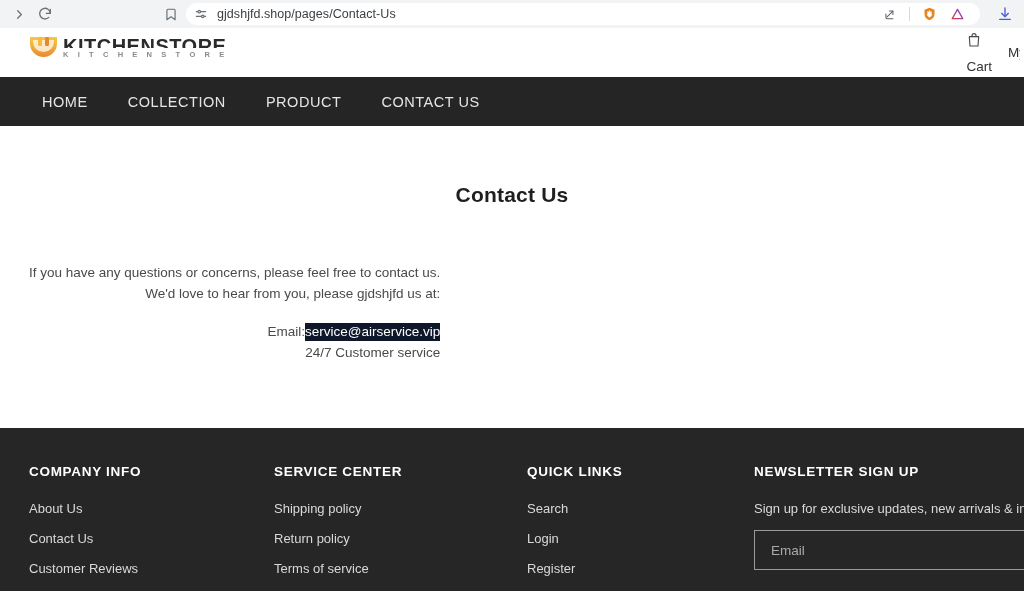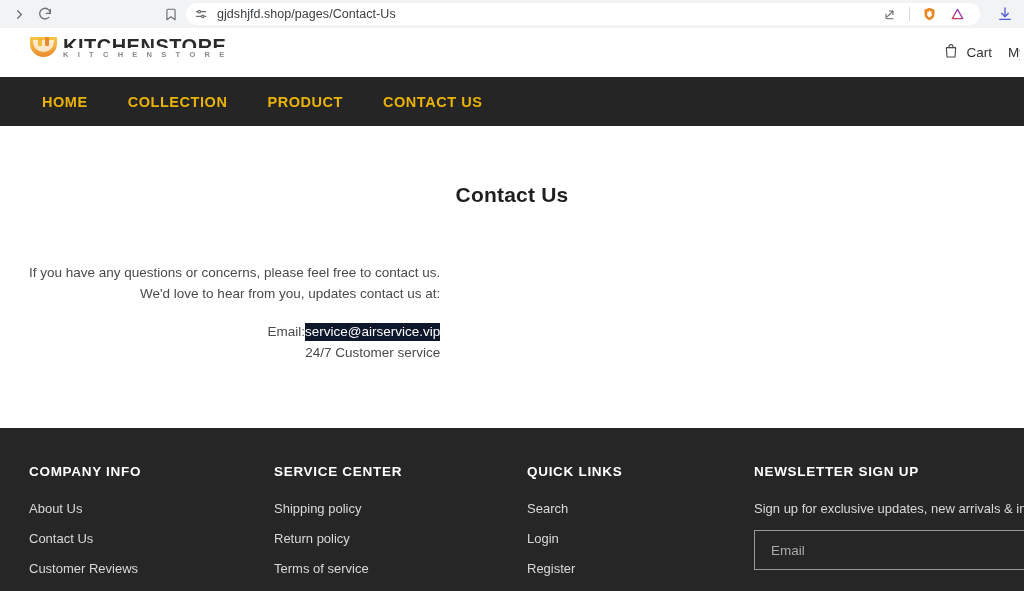--- a/index.html
+++ b/index.html
@@ -147,22 +147,22 @@
     height: 49px;
     display: flex;
     align-items: center;
     gap: 16px;
     padding-right: 4px;
     font-size: 13px;
     color: #3a3a3a;
   }
   .cart-link {
     display: flex;
-    align-items: center;
     gap: 7px;
+    flex-direction: column;
   }
   .cart-label { font-size: 13.5px; color: #333; }
   .account-link {
     font-size: 13.5px;
     color: #333;
     width: 12px;
     overflow: hidden;
     white-space: nowrap;
   }
 
@@ -172,23 +172,23 @@
     top: 77px; left: 0;
     width: 1024px;
     height: 49px;
     background: #252525;
     display: flex;
     align-items: center;
     padding-left: 42px;
     gap: 0;
   }
   .nav-item {
-    color: #eab308;
+    color: #e5e5e5;
     font-size: 14.5px;
-    font-weight: 700;
+    font-weight: 400;
     letter-spacing: .55px;
     margin-right: 40px;
     white-space: nowrap;
     text-decoration: none;
   }
 
   
   .main {
     position: absolute;
     top: 126px; left: 0;
@@ -387,21 +387,21 @@
   <a class="nav-item" href="#">COLLECTION</a>
   <a class="nav-item" href="#">PRODUCT</a>
   <a class="nav-item" href="#">CONTACT US</a>
 </div>
 
 <div class="main">
   <h1 class="page-title">Contact Us</h1>
 
   <div class="contact-body">
     <p>If you have any questions or concerns, please feel free to contact us.</p>
-    <p>We'd love to hear from you, updates contact us at:</p>
+    <p>We'd love to hear from you, please gjdshjfd us at:</p>
     <div class="contact-gap"></div>
     <p class="email-line"><span>Email:</span><span class="email-selected">service@airservice.vip</span></p>
     <p>24/7 Customer service</p>
   </div>
 </div>
 
 <div class="footer">
 
   <div class="footer-col fc1">
     <div class="footer-title">COMPANY INFO</div>

